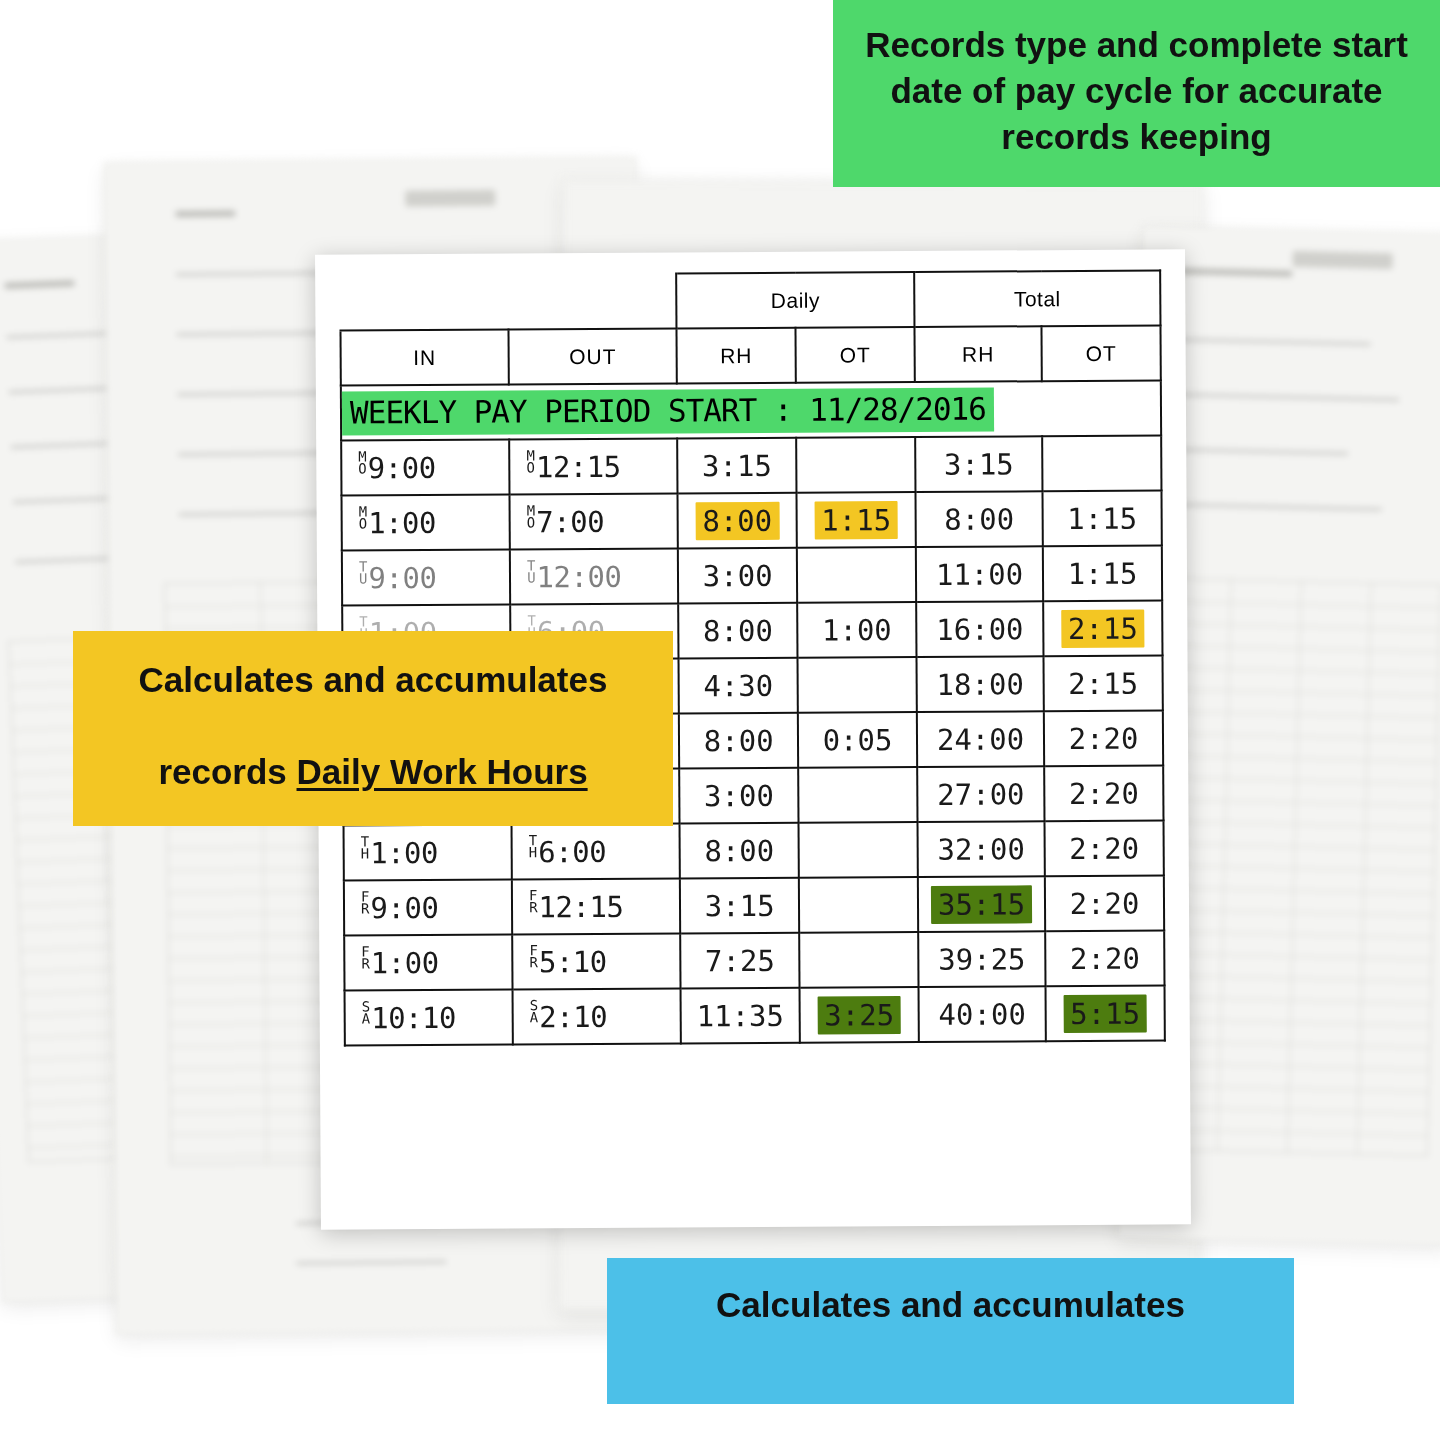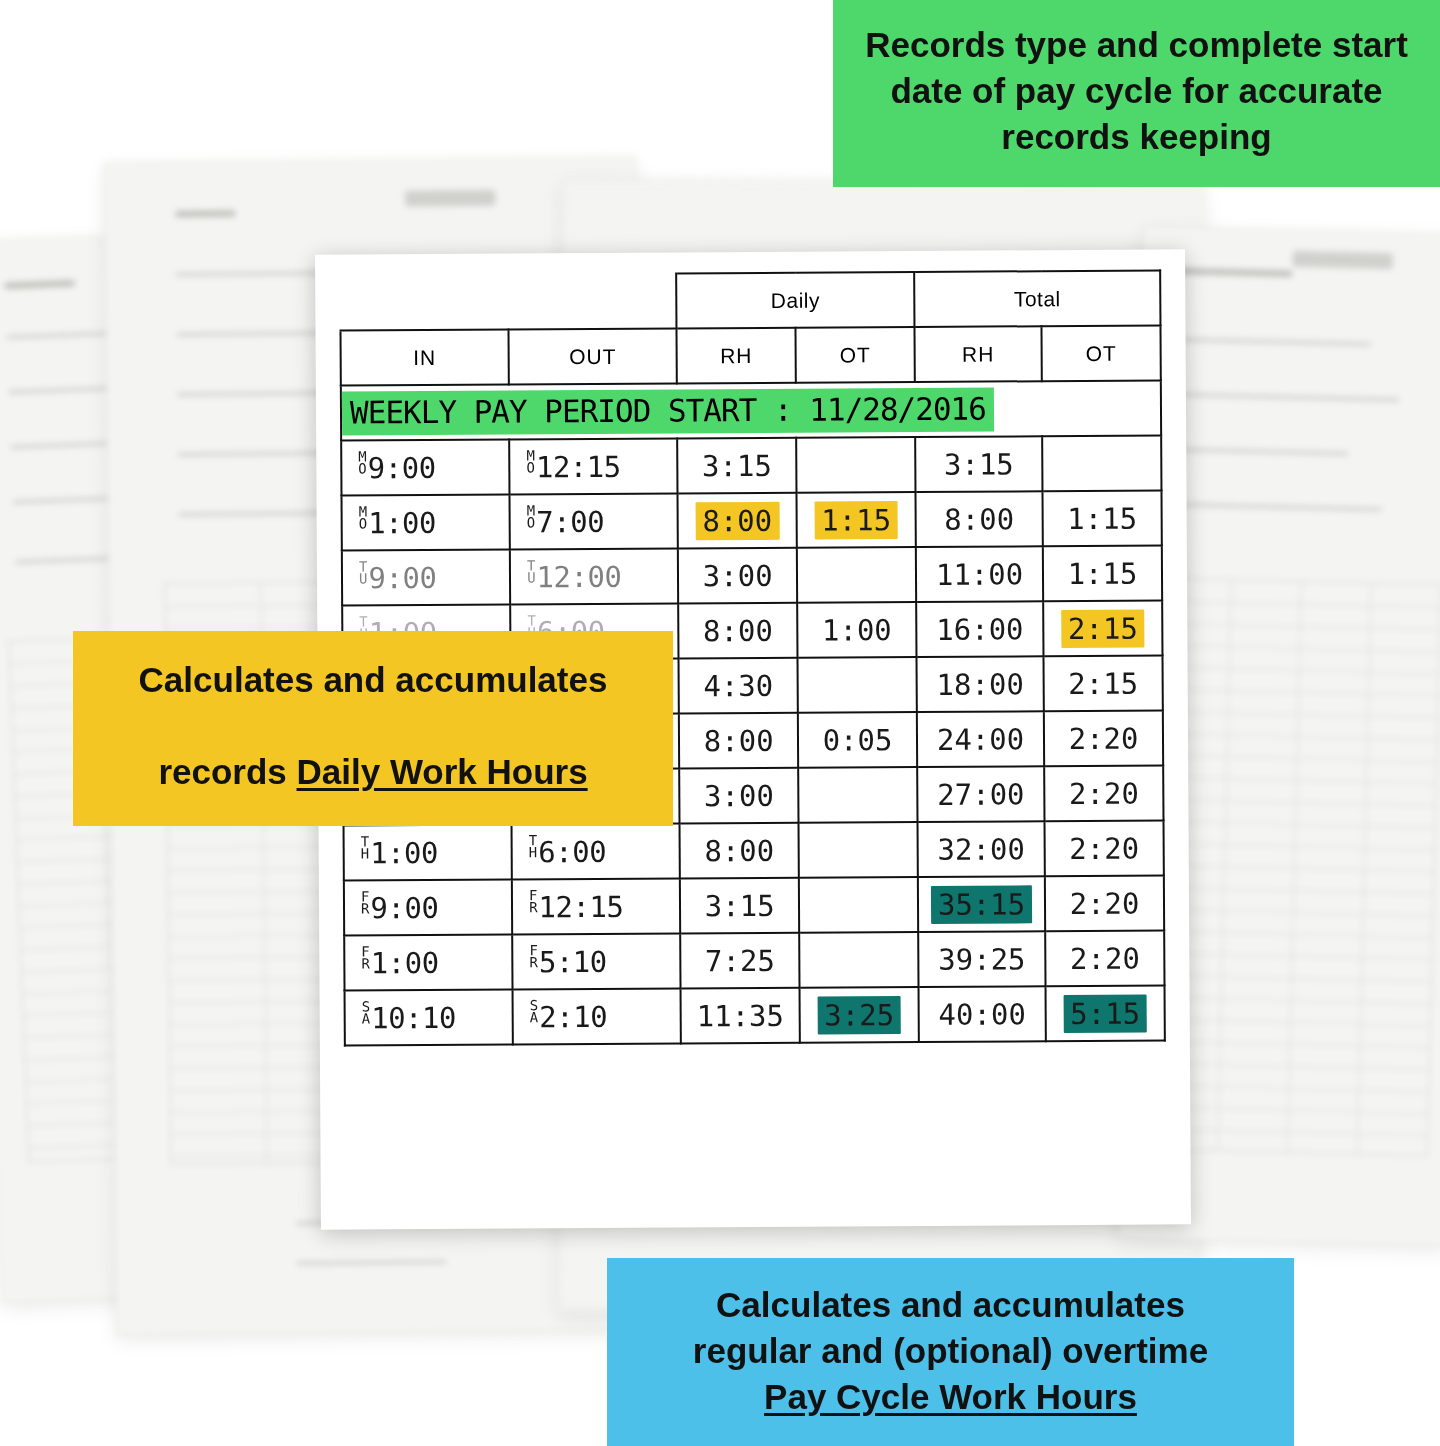--- a/index.html
+++ b/index.html
@@ -134,21 +134,21 @@
     vertical-align: 5px;
     letter-spacing: -1px;
     margin-right: 2px;
     font-family: "DejaVu Sans Mono", monospace;
   }
   .hl {
     padding: 2px 7px;
     border-radius: 1px;
   }
   .hl-yellow { background: #f3c623; }
-  .hl-blue   { background: #0f766e; }
+  .hl-blue   { background: #4d7c0f; }
 
   .pay-period {
     font-family: "DejaVu Sans Mono", monospace;
     font-size: 31px;
     letter-spacing: -1px;
     padding-left: 6px;
     white-space: nowrap;
   }
   .pp-wrap {
     display: inline-block;
@@ -461,15 +461,14 @@
 </div>
 
 <div class="callout" id="callout-yellow">
   <span>Calculates and accumulates</span><br>
   <br>
   <span>records </span><u>Daily Work Hours</u>
 </div>
 
 <div class="callout" id="callout-blue">
   <span>Calculates and accumulates</span><br>
-  <span>regular and (optional) overtime</span><br>
-  <u>Pay Cycle Work Hours</u>
+  <br>
 </div>
 
 </body></html>

